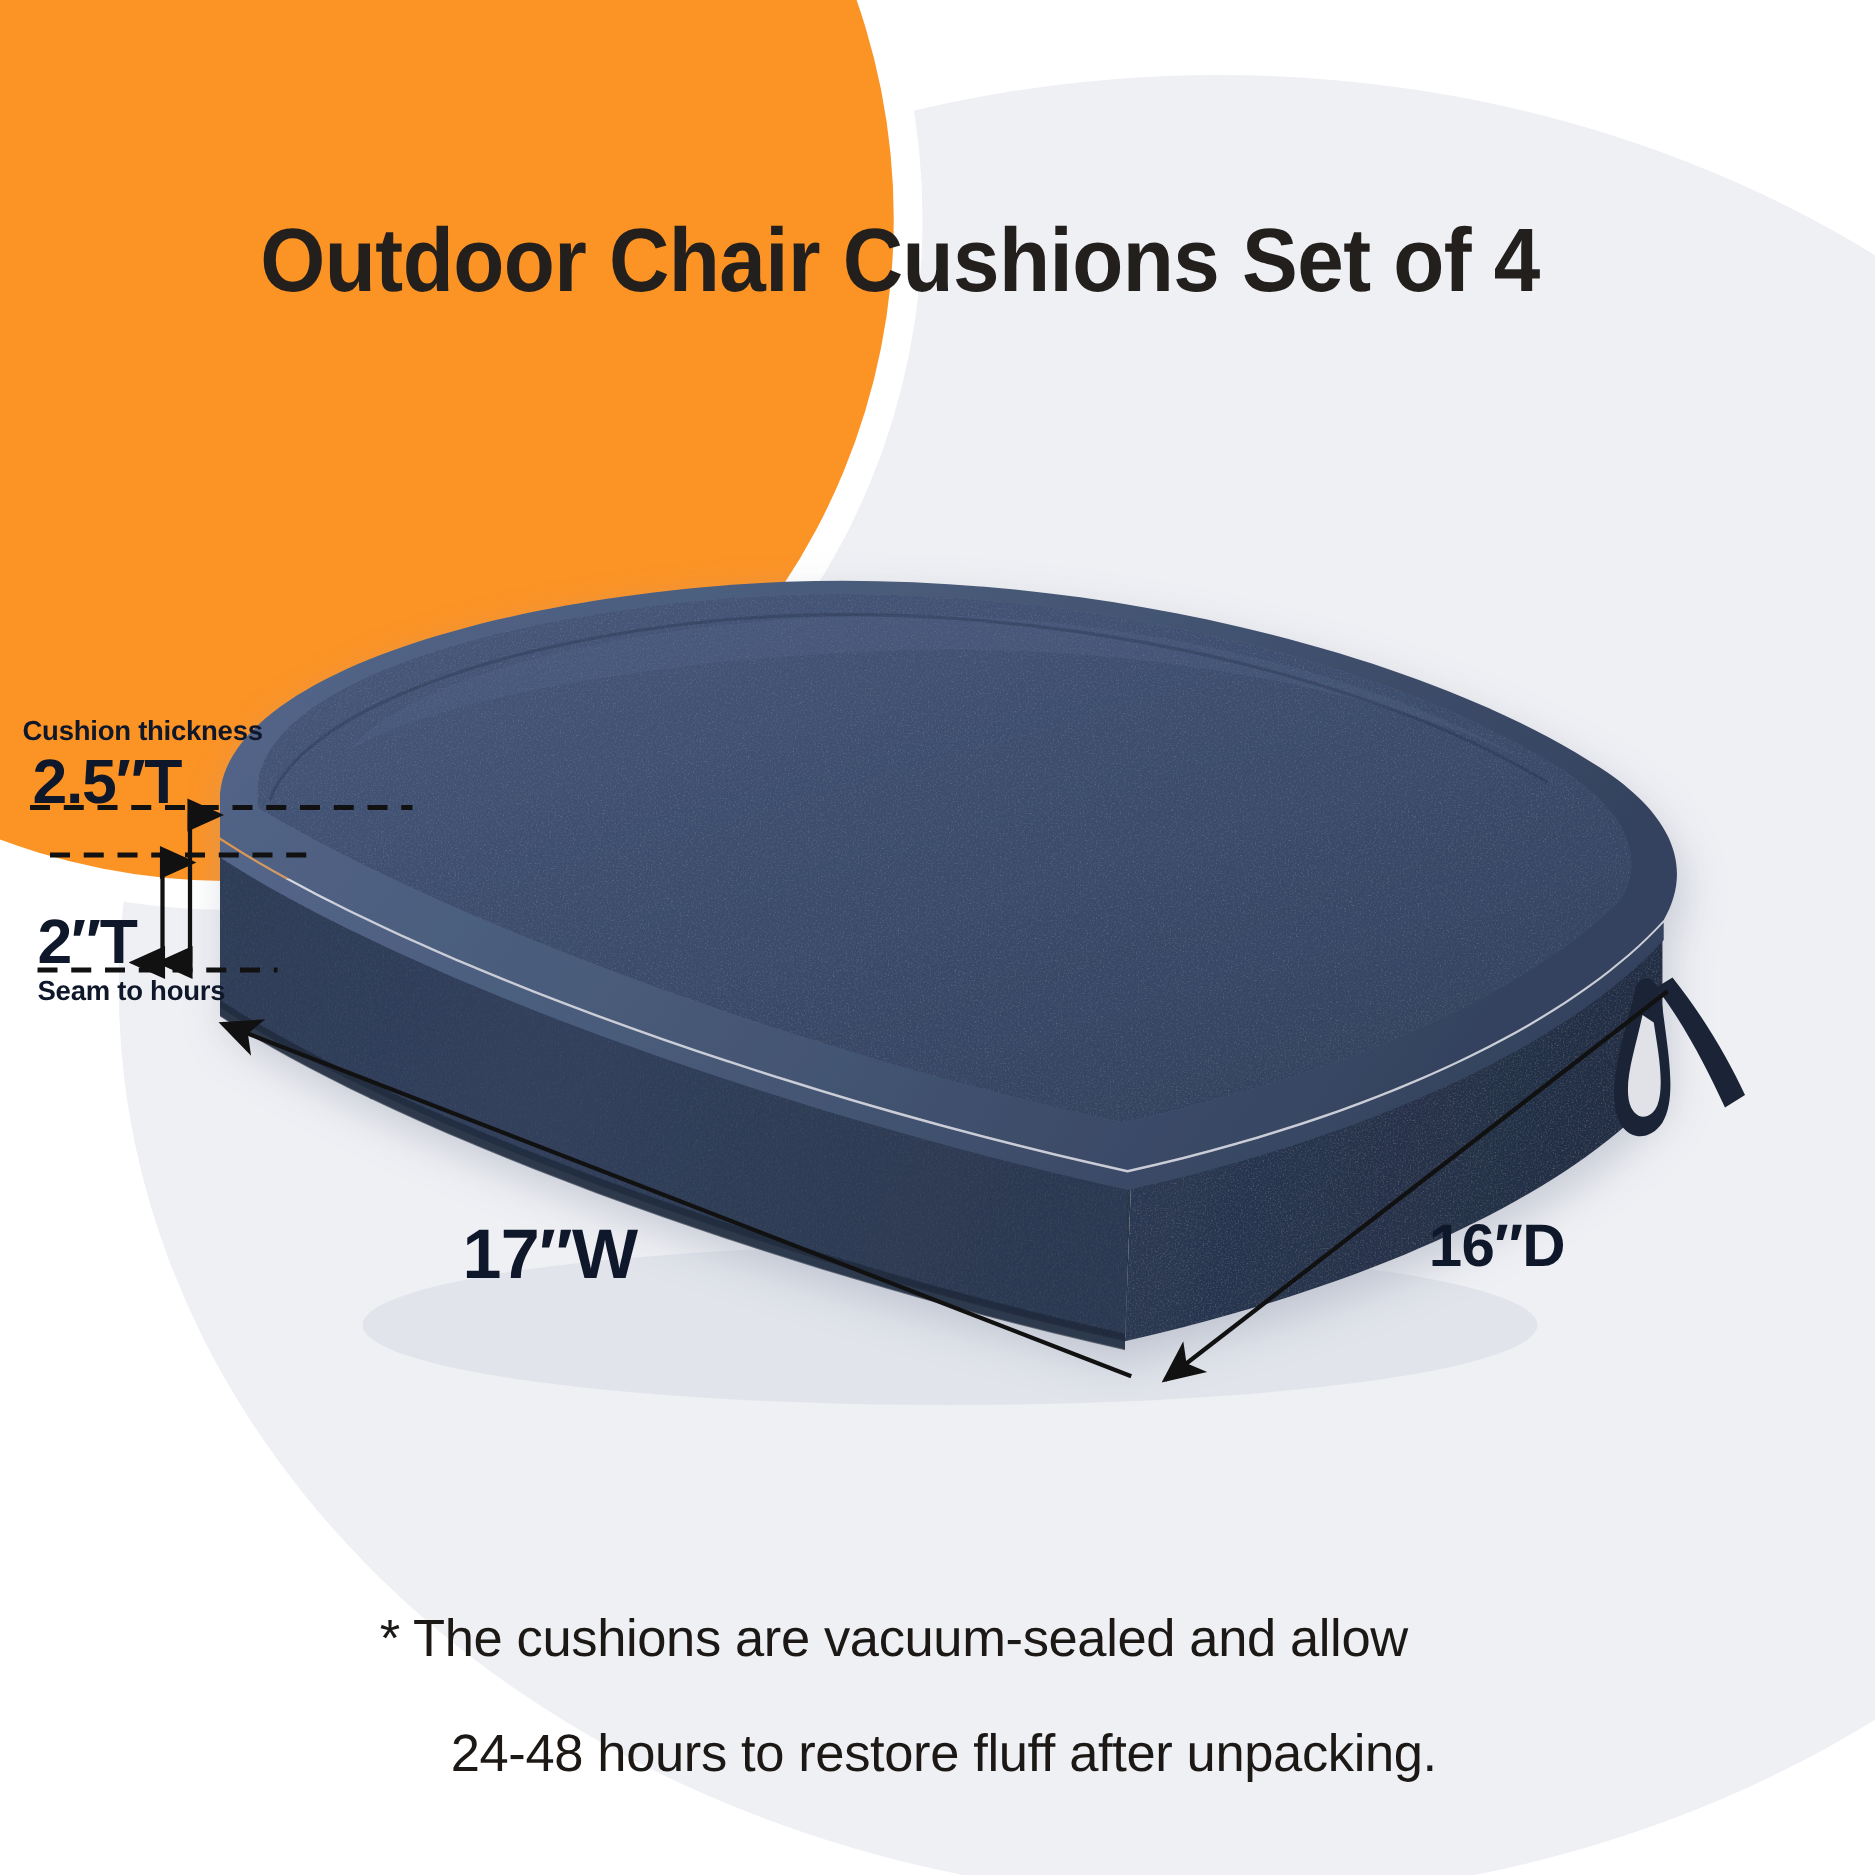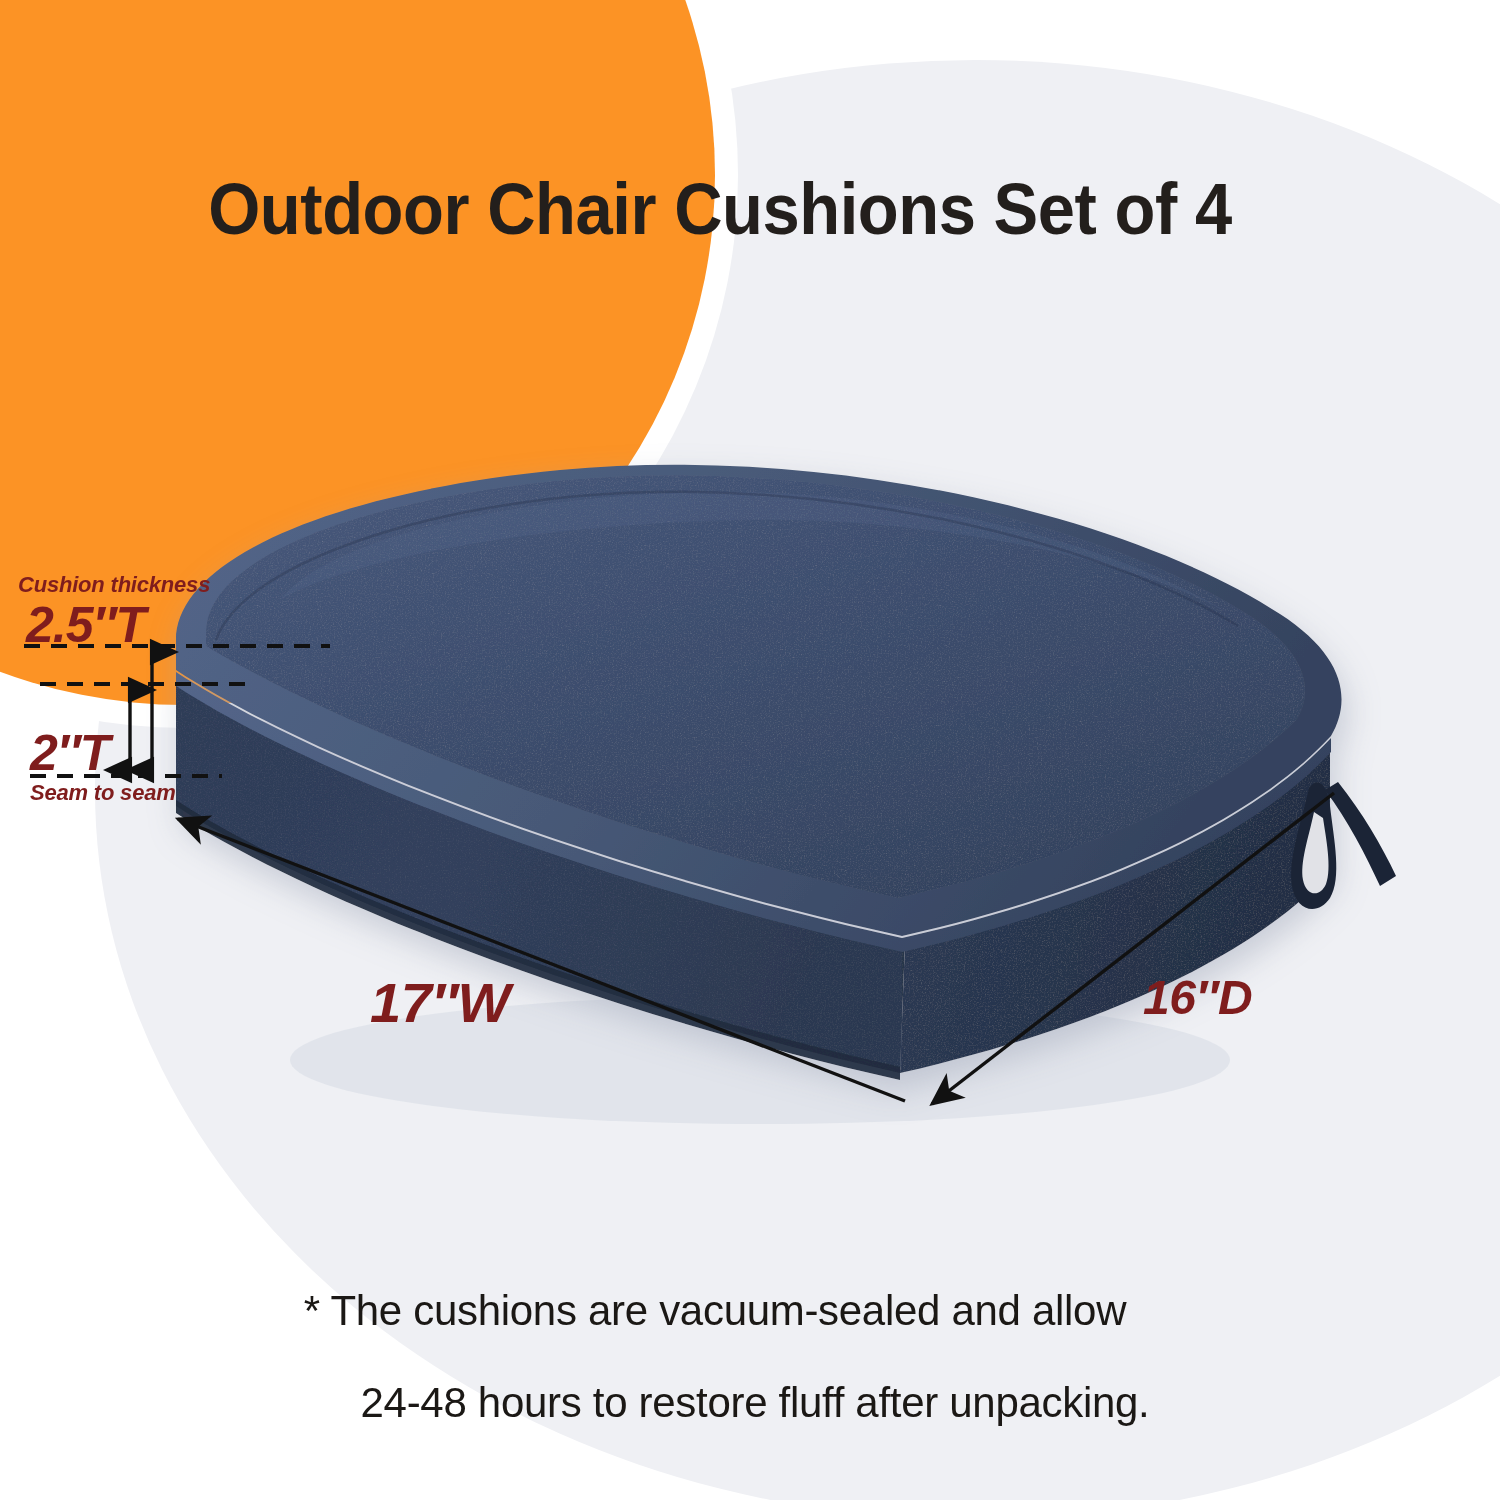--- a/index.html
+++ b/index.html
@@ -82,25 +82,24 @@
     left: 0;
     top: 0;
     width: 1500px;
     height: 1500px;
     z-index: 7;
     pointer-events: none;
   }
 
   .ann-text {
     position: absolute;
-    color: #7f1d1d;
+    color: #0f172a;
     font-weight: 700;
     white-space: nowrap;
     font-family: "Liberation Sans", sans-serif;
-    font-style: italic;
   }
   .lbl-thickness {
     left: 18px;  top: 572px;
     font-size: 22px;
     letter-spacing: -0.2px;
   }
   .lbl-25t {
     left: 26px;  top: 596px;
     font-size: 50px;
     letter-spacing: -1px;
@@ -290,21 +289,21 @@
       <line x1="130" y1="690" x2="130" y2="770" stroke="#111111" stroke-width="3.4" marker-start="url(#arrUp)" marker-end="url(#arrDn)"></line>
 
       <line x1="905" y1="1101" x2="178" y2="819" stroke="#111111" stroke-width="3.4" marker-end="url(#arrEnd)"></line>
 
       <line x1="1334" y1="793" x2="932" y2="1104" stroke="#111111" stroke-width="3.4" marker-end="url(#arrEnd)"></line>
     </svg>
 
     <div class="ann-text lbl-thickness">Cushion thickness</div>
     <div class="ann-text lbl-25t">2.5″T</div>
     <div class="ann-text lbl-2t">2″T</div>
-    <div class="ann-text lbl-seam">Seam to seam</div>
+    <div class="ann-text lbl-seam">Seam to hours</div>
     <div class="ann-text lbl-w">17″W</div>
     <div class="ann-text lbl-d">16″D</div>
   </div>
 
   <div class="footnote">
     <span class="fn-line fn-l1">* The cushions are vacuum-sealed and allow</span>
     <span class="fn-line fn-l2">24-48 hours to restore fluff after unpacking.</span>
   </div>
 
 </div>

